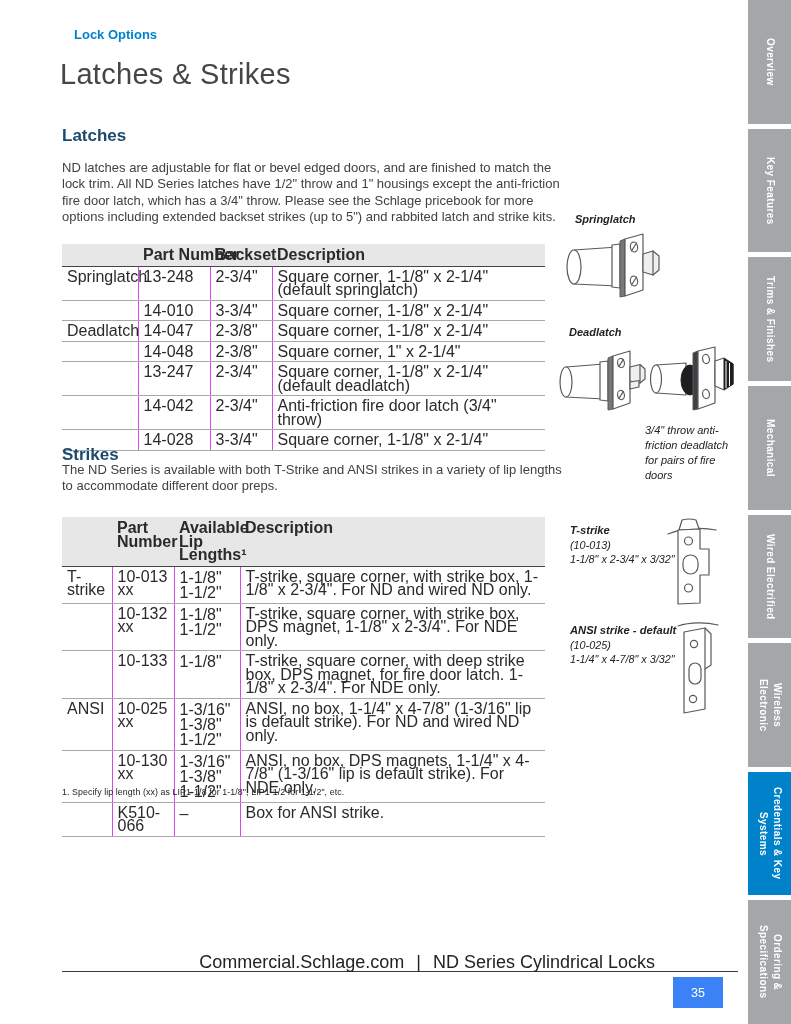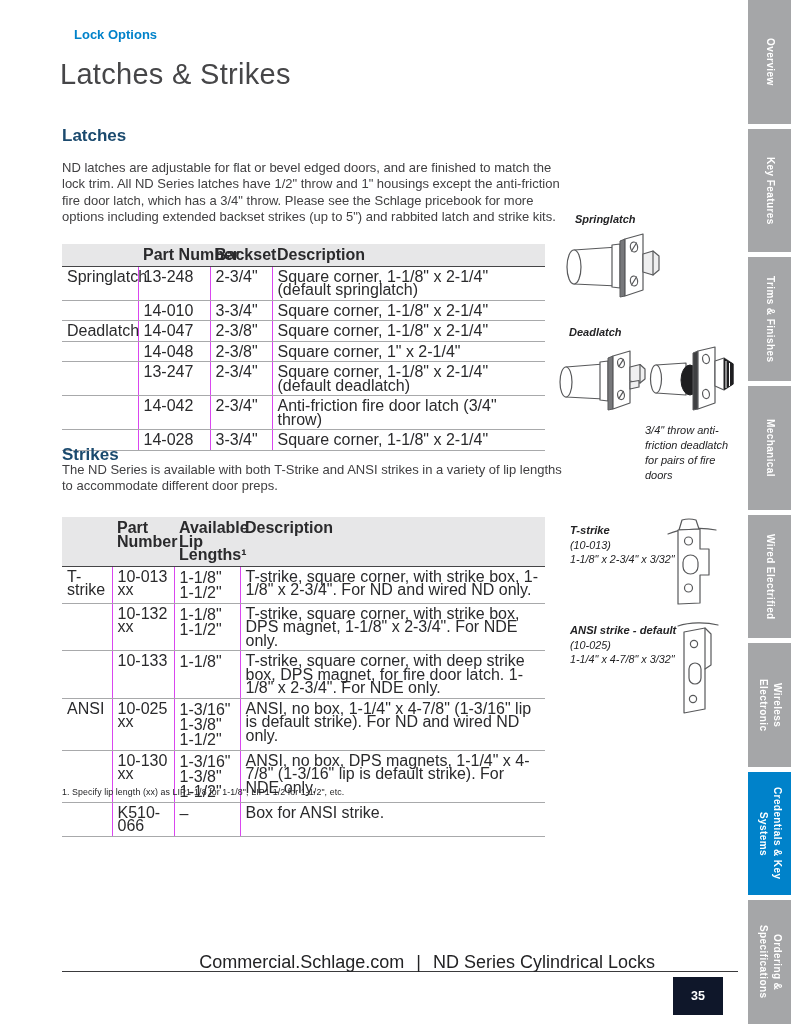--- a/index.html
+++ b/index.html
@@ -51,22 +51,22 @@
   #springlatch-svg { left:560px; top:226px; }
   #deadlatch-svg   { left:554px; top:337px; }
   #tstrike-svg     { left:666px; top:517px; }
   #ansi-svg        { left:676px; top:619px; }
 
   
   .footer-rule { position:absolute; left:62px; top:971px; width:676px; border-top:1.5px solid #3A3A3C; }
   .footer-text { position:absolute; top:952px; right:136px; font-size:18px; color:#232325; white-space:nowrap; }
   .footer-text .sep { margin:0 12px; color:#232325; }
   .page-num {
-    position:absolute; left:673px; top:977px; width:50px; height:38px; background:#0f172a;
-    color:#fff; font-size:12.5px; font-weight:700; display:flex; align-items:center; justify-content:center;
+    position:absolute; left:673px; top:977px; width:50px; height:31px; background:#3b82f6;
+    color:#fff; font-size:12.5px; font-weight:400; display:flex; align-items:center; justify-content:center;
   }
 
   
   .sidebar { position:absolute; top:0; right:0; width:43px; height:1024px; display:flex; flex-direction:column; gap:5px; }
   .tab { flex:1; background:#A5A6A8; display:flex; align-items:center; justify-content:center; cursor:pointer; }
   .tab.active { background:#0082CA; }
   .tab .vtext {
     writing-mode:vertical-rl; font-size:10px; font-weight:700; color:#fff;
     text-align:center; white-space:pre-line; letter-spacing:0.4px; line-height:1.4;
   }

